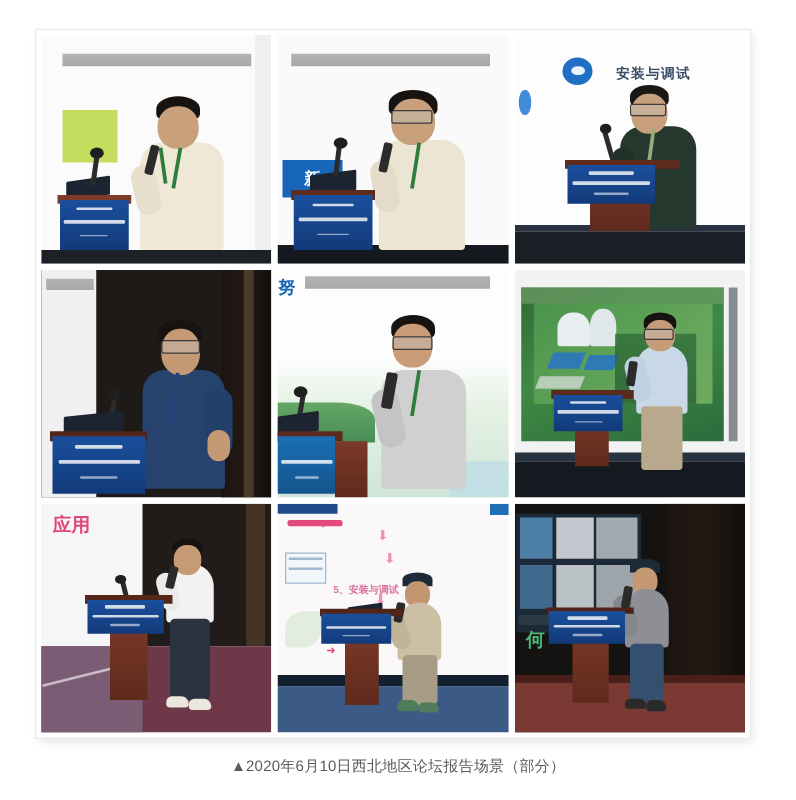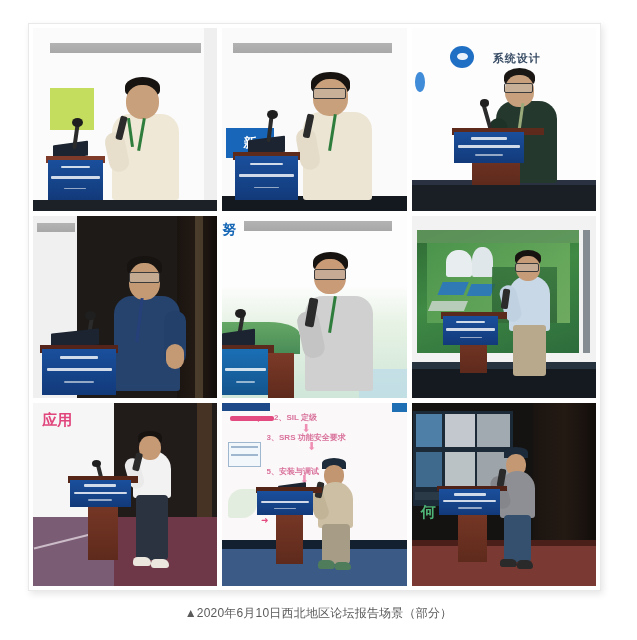--- a/index.html
+++ b/index.html
@@ -174,21 +174,21 @@
     </div>
 
     <div class="cell">
       <div class="scene">
         <div class="hallbg" style="background:#fdfdfd"></div>
 
         <div style="position:absolute;left:21%;top:10%;width:13%;height:12%;border-radius:50%;background:#1f6fc4;">
           <div style="position:absolute;left:28%;top:30%;width:44%;height:34%;border-radius:50%;background:#eaf2fb"></div>
         </div>
         <div style="position:absolute;left:2%;top:24%;width:5%;height:11%;border-radius:50%;background:#2b7fd4;opacity:.9"></div>
-        <div style="position:absolute;left:44%;top:12%;width:34%;height:9%;color:#3a4e66;font-size:11px;font-weight:700;display:flex;align-items:center;letter-spacing:1px;overflow:hidden">系统设计</div>
+        <div style="position:absolute;left:44%;top:12%;width:34%;height:9%;color:#3a4e66;font-size:11px;font-weight:700;display:flex;align-items:center;letter-spacing:1px;overflow:hidden">安装与调试</div>
         <div class="stagefront" style="left:0;bottom:0;width:100%;height:14%;background:#1a1f26"></div>
         <div style="position:absolute;left:0;bottom:14%;width:100%;height:3%;background:#2a3140"></div>
 
         <div class="torso" style="left:46%;top:40%;width:33%;height:45%;background:#24382e"></div>
         <div class="arm" style="left:43%;top:49%;width:10%;height:24%;background:#1f3228;transform:rotate(-8deg)"></div>
         <div class="hair" style="left:50%;top:22%;width:17%;height:10%;background:#1a1714"></div>
         <div class="face" style="left:50.5%;top:26%;width:16%;height:17%;background:#c8a07d"></div>
         <div class="glasses" style="left:50%;top:30%;width:15%;height:4.5%"></div>
         <div class="lanyard" style="left:58%;top:41%;height:19%;background:#9aa97a;transform:rotate(8deg)"></div>
 
@@ -328,22 +328,20 @@
       </div>
     </div>
 
     <div class="cell">
       <div class="scene">
         <div class="hallbg" style="background:#fbf8f9"></div>
 
         <div style="position:absolute;left:4%;top:7%;width:24%;height:2.6%;background:#e34a7f;border-radius:2px"></div>
         <div style="position:absolute;left:17%;top:6%;width:7%;height:5%;color:#e34a7f;font-size:9px">➜</div>
 
-        <div style="position:absolute;left:28%;top:4%;width:70%;height:7%;color:#d9739c;font-size:8px;font-weight:700;display:flex;align-items:center;white-space:nowrap;overflow:hidden">2、SIL 定级</div>
-        <div style="position:absolute;left:24%;top:15%;width:74%;height:7%;color:#d9739c;font-size:8px;font-weight:700;display:flex;align-items:center;white-space:nowrap;overflow:hidden">3、SRS 功能安全要求</div>
         <div style="position:absolute;left:24%;top:34%;width:74%;height:7%;color:#d9739c;font-size:8px;font-weight:700;display:flex;align-items:center;white-space:nowrap;overflow:hidden">5、安装与调试</div>
 
         <div style="position:absolute;left:43%;top:10%;width:8%;height:5%;color:#ef8fb3;font-size:11px">⬇</div>
         <div style="position:absolute;left:46%;top:20%;width:8%;height:5%;color:#ef8fb3;font-size:11px">⬇</div>
         <div style="position:absolute;left:42%;top:38%;width:8%;height:5%;color:#ef8fb3;font-size:11px">⬇</div>
         <div style="position:absolute;left:21%;top:61%;width:7%;height:5%;color:#e34a7f;font-size:9px">➜</div>
         <div style="position:absolute;left:3%;top:21%;width:17%;height:13%;border:1px solid #9fb7cf;background:#f2f7fb">
           <div style="position:absolute;left:8%;top:14%;width:84%;height:2px;background:#9fb7cf"></div>
           <div style="position:absolute;left:8%;top:48%;width:84%;height:2px;background:#9fb7cf"></div>
         </div>

